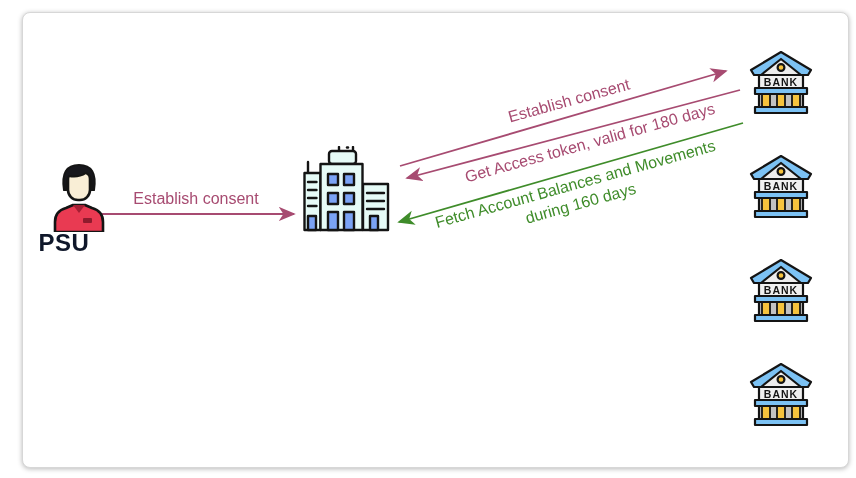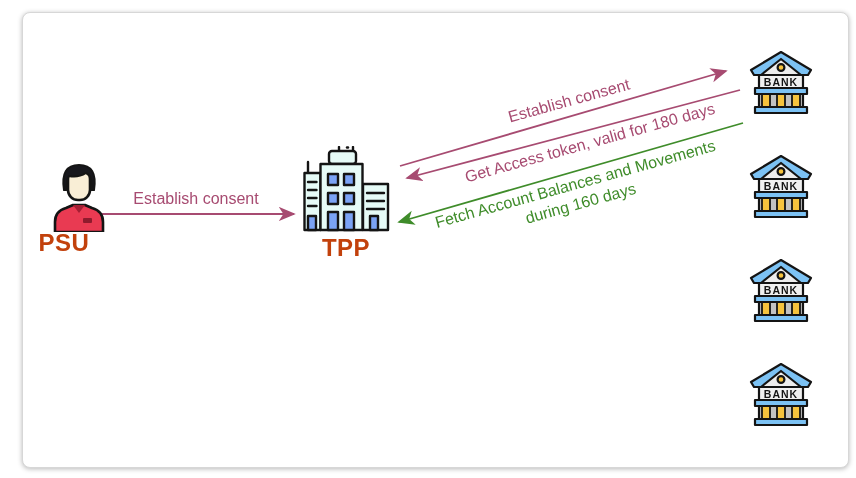--- a/index.html
+++ b/index.html
@@ -2,21 +2,21 @@
 <html><head>
 <meta charset="utf-8">
 <style>
   html,body{margin:0;padding:0;background:#ffffff;width:856px;height:478px;overflow:hidden;
     font-family:"Liberation Sans", sans-serif;}
   .stage{position:relative;width:856px;height:478px;}
   .card{position:absolute;left:22px;top:12px;width:825px;height:454px;background:#ffffff;
     border:1px solid #d7d7d7;border-radius:8px;box-shadow:0 1px 5px rgba(0,0,0,0.28);}
   .abs{position:absolute;}
   svg{display:block;}
-  .actor-label{position:absolute;font-size:24px;font-weight:bold;color:#c2410c;
+  .actor-label{position:absolute;font-size:24px;font-weight:bold;color:#0f172a;
     text-align:center;letter-spacing:0.5px;}
   .msg-label{position:absolute;font-size:16px;color:#a74b71;white-space:nowrap;}
   .msg-label.green{color:#3f8c2a;}
   .rot{transform:translate(-50%,-50%) rotate(-15.5deg);text-align:center;line-height:20px;}
   .hcenter{text-align:center;}
 </style>
 </head>
 <body>
 
 <div class="stage">
@@ -72,21 +72,20 @@
         <line x1="5" y1="52" x2="13.5" y2="52"></line>
         <line x1="5" y1="60" x2="13.5" y2="60"></line>
         <rect x="5" y="70" width="8" height="14" fill="#7ba3f5"></rect>
         <line x1="64" y1="47" x2="81" y2="47"></line>
         <line x1="64" y1="55" x2="81" y2="55"></line>
         <line x1="64" y1="63" x2="81" y2="63"></line>
         <rect x="67" y="70" width="8" height="14" fill="#7ba3f5"></rect>
       </g>
     </svg>
   </div>
-  <div class="actor-label" style="left:300px;top:234px;width:92px">TPP</div>
 
   <div class="msg-label rot" style="left:569px;top:101px">Establish consent</div>
   <div class="msg-label rot" style="left:590px;top:143px">Get Access token, valid for 180 days</div>
   <div class="msg-label green rot" style="left:578px;top:194px">
     <div>Fetch Account Balances and Movements</div>
     <div>during 160 days</div>
   </div>
 
   <div class="abs" style="left:748px;top:50px">
     <svg width="66" height="66" viewBox="0 0 66 66">

